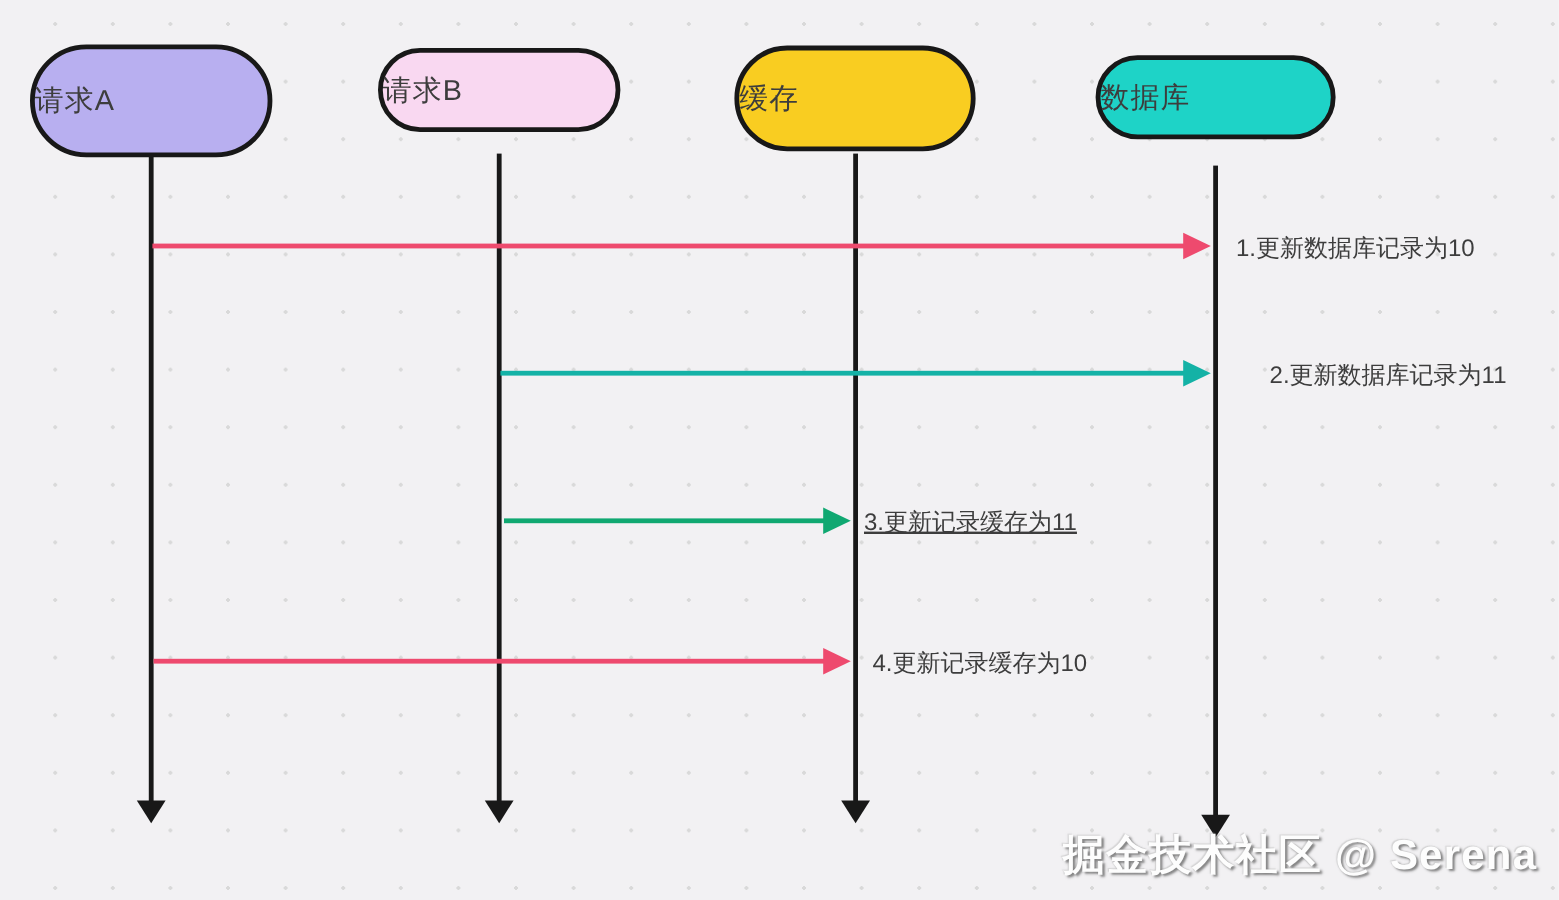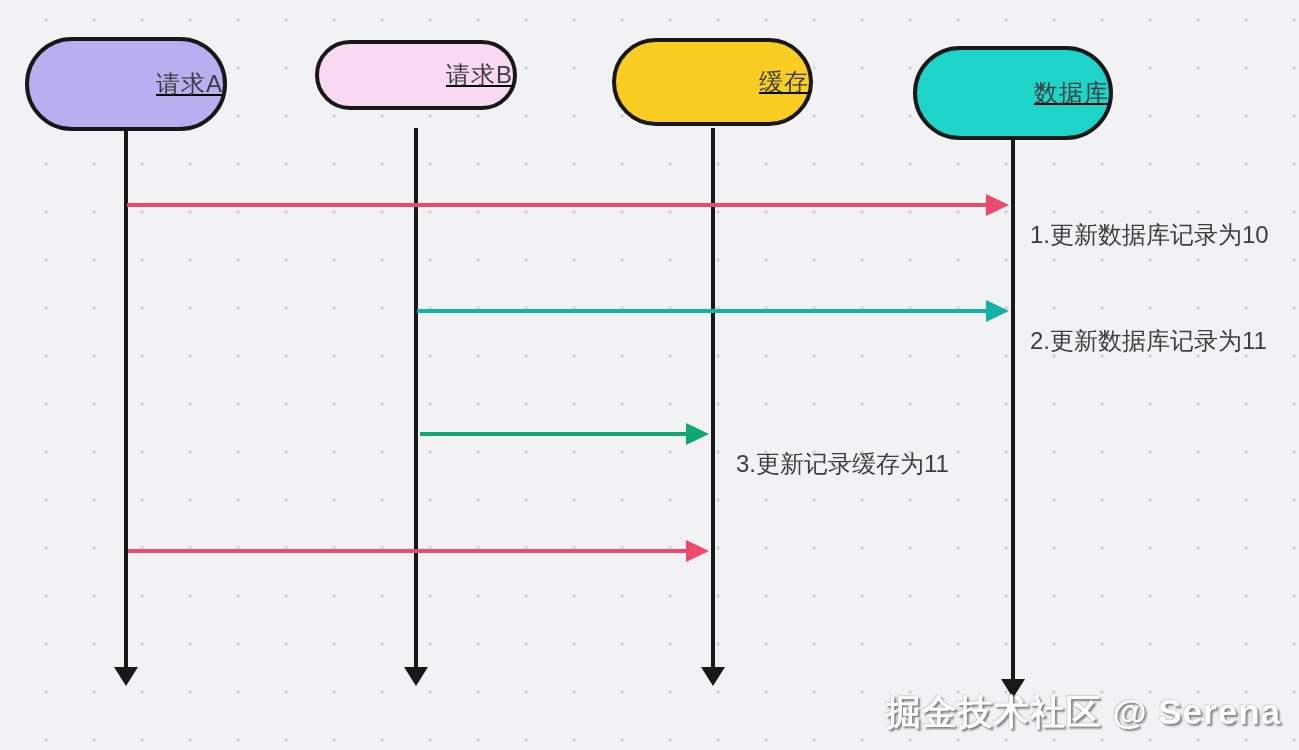--- a/index.html
+++ b/index.html
@@ -18,34 +18,33 @@
     overflow: hidden;
   }
 
   
   .actor-box {
     position: absolute;
     border: 4px solid #181818;
     border-radius: 48px;
     display: flex;
     align-items: center;
-    justify-content: flex-end;
+    justify-content: flex-start;
     box-sizing: border-box;
     z-index: 3;
-    text-decoration: underline;
   }
   .actor-label {
     font-size: 24px;
     color: #3d3d3d;
     letter-spacing: 1px;
   }
   .box-a { left: 25px;  top: 37px; width: 202px; height: 94px; }
   .box-b { left: 315px; top: 40px; width: 202px; height: 70px; }
   .box-c { left: 612px; top: 38px; width: 201px; height: 88px; }
-  .box-d { left: 913px; top: 46px; width: 200px; height: 94px; }
+  .box-d { left: 913px; top: 46px; width: 200px; height: 70px; }
 
   
   .lifeline {
     position: absolute;
     width: 4px;
     background: #181818;
     z-index: 2;
   }
   .lifeline-head {
     position: absolute;
@@ -73,39 +72,38 @@
   .msg-head {
     position: absolute;
     width: 0; height: 0;
     border-top: 11px solid transparent;
     border-bottom: 11px solid transparent;
     border-left: 23px solid #000;
     z-index: 4;
   }
   .msg-label {
     position: absolute;
-    font-size: 24px;
+    font-size: 20px;
     color: #3d3d3d;
     height: 30px;
     line-height: 30px;
     white-space: nowrap;
     z-index: 5;
-    margin-top: 28px;
   }
   .m1-line  { left: 127px; top: 203px; width: 862px; }
   .m1-head  { left: 986px; top: 194px; }
   .m1-label { left: 1030px; top: 192px; }
 
   .m2-line  { left: 417px; top: 309px; width: 572px; }
   .m2-head  { left: 986px; top: 300px; }
-  .m2-label { left: 1030px; top: 298px; }
+  .m2-label { left: 1058px; top: 298px; }
 
   .m3-line  { left: 420px; top: 432px; width: 268px; }
   .m3-head  { left: 686px; top: 423px; }
-  .m3-label { left: 736px; top: 421px; }
+  .m3-label { left: 720px; top: 421px; text-decoration: underline; }
 
   .m4-line  { left: 128px; top: 549px; width: 560px; }
   .m4-head  { left: 686px; top: 540px; }
   .m4-label { left: 727px; top: 538px; }
 
   
   .watermark {
     position: absolute;
     right: 18px;
     bottom: 14px;
@@ -152,16 +150,17 @@
   <div class="msg-line m2-line" style="background: rgb(20, 178, 166);"></div>
   <div class="msg-head m2-head" style="border-left-color: rgb(20, 178, 166);"></div>
   <div class="msg-label m2-label">2.更新数据库记录为11</div>
 
   <div class="msg-line m3-line" style="background: rgb(16, 168, 113);"></div>
   <div class="msg-head m3-head" style="border-left-color: rgb(16, 168, 113);"></div>
   <div class="msg-label m3-label">3.更新记录缓存为11</div>
 
   <div class="msg-line m4-line" style="background: rgb(238, 74, 110);"></div>
   <div class="msg-head m4-head" style="border-left-color: rgb(238, 74, 110);"></div>
+  <div class="msg-label m4-label">4.更新记录缓存为10</div>
 
   <div class="watermark">掘金技术社区 @ Serena</div>
 
 </div>
 
 </body></html>

